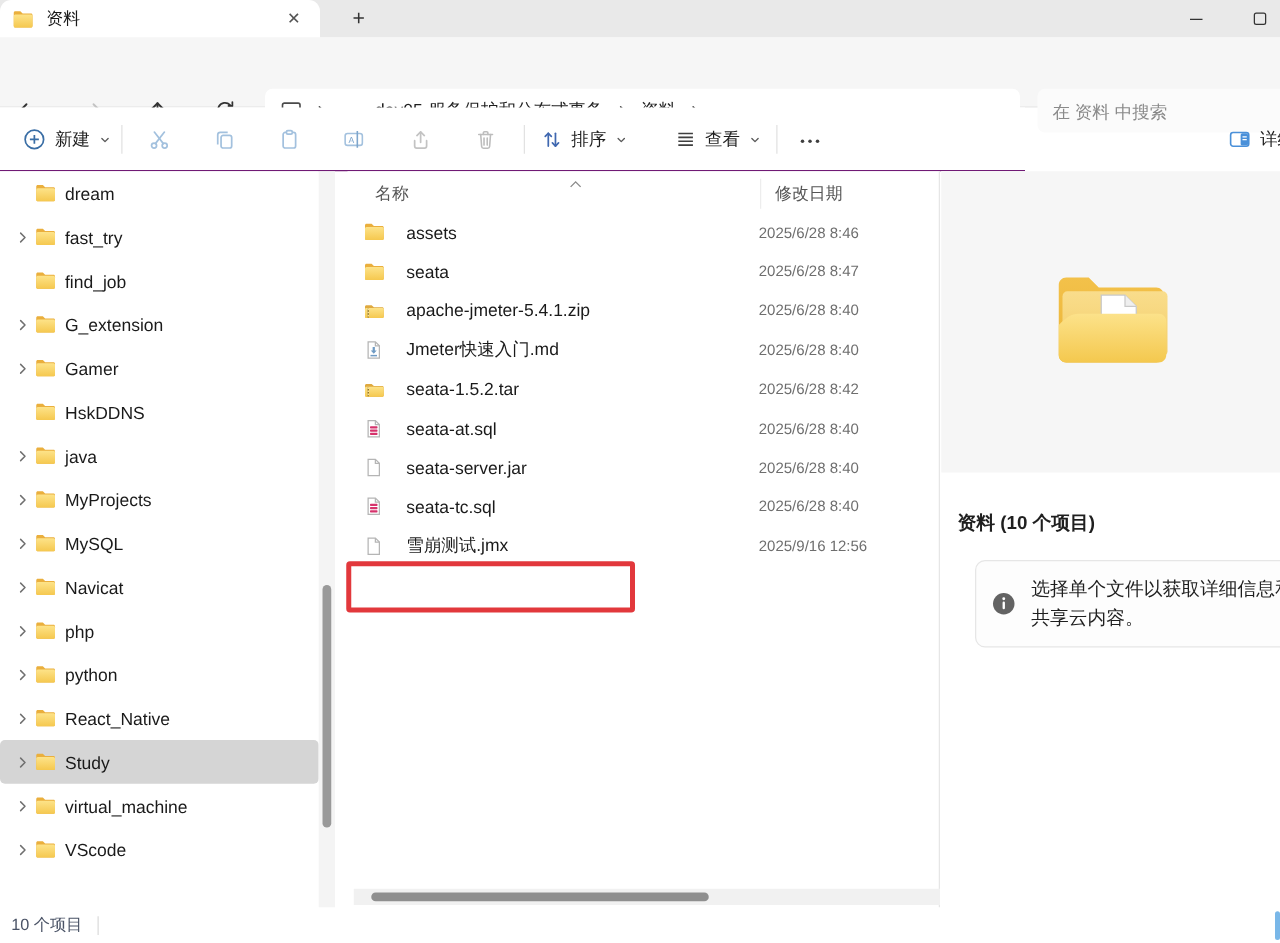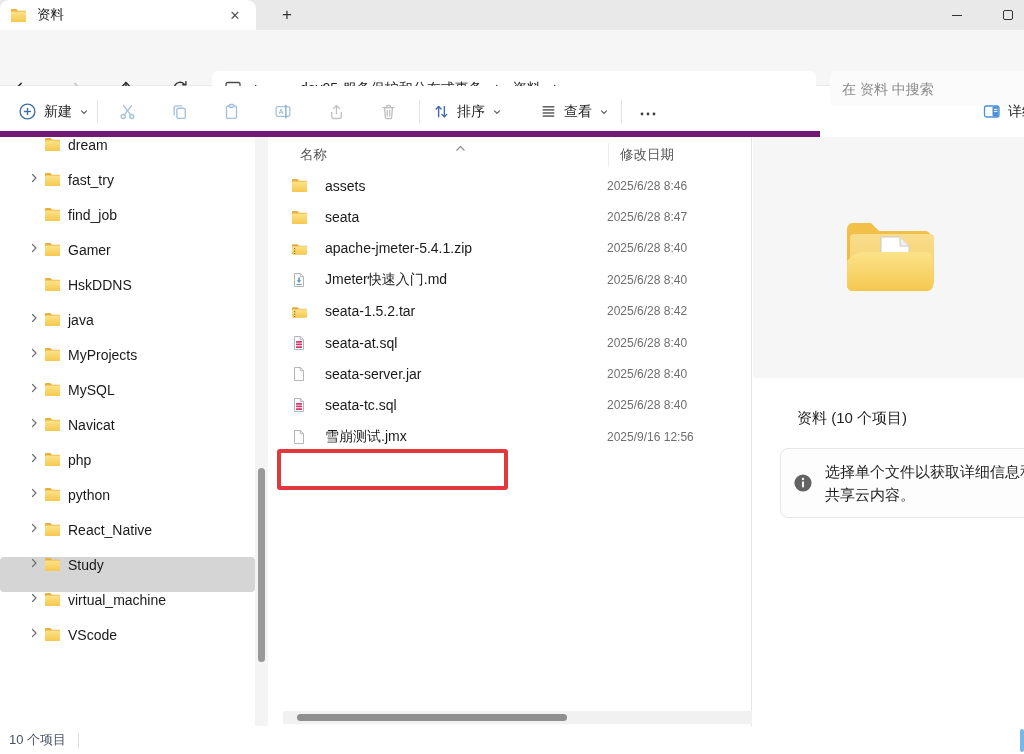--- a/index.html
+++ b/index.html
@@ -27,28 +27,28 @@
               display:flex;align-items:center;padding:0 12px;font-size:14px;color:#1f1f1f}
   .crumb-sep{margin:0 9px;display:flex;align-items:center}
   .crumb-ellipsis{color:#333;font-size:15px;letter-spacing:1px;margin:0 2px}
   .searchbox{position:absolute;left:830px;top:41px;width:216px;height:35px;background:#fbfbfb;border-radius:6px;
              display:flex;align-items:center;padding:0 12px}
   .searchbox input{border:0;outline:0;background:transparent;width:100%;font-size:14px;color:#333;
                    font-family:"Liberation Sans","DejaVu Sans",sans-serif}
   .searchbox input::placeholder{color:#8a8a8a}
 
   
-  .toolbar{position:absolute;left:0;top:86px;width:820px;height:51px;background:#fff;border-bottom:6px solid #701a75}
+  .toolbar{position:absolute;left:0;top:86px;width:820px;height:51px;background:#fff;border-bottom:1px solid #701a75}
   .tb-item{position:absolute;top:0;height:51px;display:flex;align-items:center;gap:7px;font-size:14px;color:#1f1f1f}
   .tb-icon{display:flex;align-items:center;justify-content:center}
   .tb-div{position:absolute;top:14px;width:1px;height:23px;background:#e2e2e2}
 
   
   .sidebar{position:absolute;left:0;top:137px;width:255px;height:589px;overflow:hidden;background:#fff}
-  .tree-item{height:35px;display:flex;align-items:flex-start;padding-left:24px;border-radius:4px}
+  .tree-item{height:35px;display:flex;align-items:center;padding-left:8px;border-radius:4px}
   .tree-item.selected{background:#d5d5d5}
   .tree-chev{width:20px;display:flex;align-items:center;justify-content:center}
   .tree-ficon{width:24px;display:flex;align-items:center}
   .tree-label{font-size:14px;white-space:nowrap}
   .side-scroll-track{position:absolute;left:255px;top:137px;width:13px;height:589px;background:#f4f4f4}
   .side-scroll-thumb{position:absolute;left:258px;top:468px;width:7px;height:194px;background:#999;border-radius:3.5px}
 
   .filepane{position:absolute;left:278px;top:137px;width:474px;height:589px;background:#fff;border-right:1px solid #e6e6e6}
   .col-head{position:absolute;top:5px;height:26px;font-size:13.5px;color:#555;display:flex;align-items:center}
   .col-head.name{left:22px}.col-head.date{left:342px}
@@ -59,21 +59,21 @@
   .file-row.selected{background:#e7f2fc}
   .file-icon{width:26px;display:flex;align-items:center;padding-left:8px}
   .file-name{font-size:14px;margin-left:16px;white-space:nowrap}
   .file-date{position:absolute;left:324px;font-size:12px;color:#6e6e6e;white-space:nowrap}
   .annotation-box{position:absolute;left:277px;top:449px;width:231px;height:41px;border:4px solid #e2383c;border-radius:3px;pointer-events:none;z-index:6}
   .h-scroll-track{position:absolute;left:283px;top:711px;width:469px;height:13px;background:#f1f1f1}
   .h-scroll-thumb{position:absolute;left:297px;top:714px;width:270px;height:7px;background:#8f8f8f;border-radius:3.5px}
 
   .detailspane{position:absolute;left:753px;top:137px;width:271px;height:589px;background:#fff}
   .preview{position:absolute;left:0;top:0;width:271px;height:241px;background:#f6f6f6;display:flex;align-items:center;justify-content:center}
-  .dp-title{position:absolute;left:44px;top:272px;font-size:15px;font-weight:400;color:#1f1f1f;white-space:nowrap}
+  .dp-title{position:absolute;left:13px;top:272px;font-size:15px;font-weight:700;color:#1f1f1f;white-space:nowrap}
   .dp-card{position:absolute;left:27px;top:311px;width:290px;height:70px;border:1px solid #e6e6e6;border-radius:8px;
            background:#fdfdfd;display:flex;align-items:center;padding:0 12px;gap:12px}
   .dp-card-text{font-size:15px;line-height:1.55;color:#1f1f1f;width:218px}
 
   
   .statusbar{position:absolute;left:0;top:726px;width:1024px;height:28px;background:#fff;display:flex;align-items:center;padding-left:9px}
   .status-count{font-size:13px;color:#4a5366}
   .status-div{width:1px;height:15px;background:#dcdcdc;margin-left:12px}
   .corner-sliver{position:absolute;right:0;bottom:2px;width:4px;height:23px;background:#79b7e8;border-radius:2px}
 </style>
@@ -334,20 +334,34 @@
     </div>
     <div class="tree-item">
       <span class="tree-chev"></span>
       <span class="tree-ficon">
         <svg width="17" height="15" viewBox="0 0 17 15">
           <path d="M1 2.2C1 1.5 1.5 1 2.2 1h4.1l1.8 1.8h6.7c.7 0 1.2.5 1.2 1.2v8.8c0 .7-.5 1.2-1.2 1.2H2.2C1.5 14 1 13.5 1 12.8Z" fill="#eaaf3d"></path>
           <rect x="1" y="3.6" width="15" height="10.4" rx="1.2" fill="url(#gA)"></rect>
         </svg>
       </span>
       <span class="tree-label">find_job</span>
+    </div>
+    <div class="tree-item">
+      <span class="tree-chev">
+        <svg width="12" height="12" viewBox="0 0 12 12">
+          <path d="M4.5 2.5 8 6l-3.5 3.5" fill="none" stroke="#707070" stroke-width="1.2" stroke-linecap="round" stroke-linejoin="round"></path>
+        </svg>
+      </span>
+      <span class="tree-ficon">
+        <svg width="17" height="15" viewBox="0 0 17 15">
+          <path d="M1 2.2C1 1.5 1.5 1 2.2 1h4.1l1.8 1.8h6.7c.7 0 1.2.5 1.2 1.2v8.8c0 .7-.5 1.2-1.2 1.2H2.2C1.5 14 1 13.5 1 12.8Z" fill="#eaaf3d"></path>
+          <rect x="1" y="3.6" width="15" height="10.4" rx="1.2" fill="url(#gA)"></rect>
+        </svg>
+      </span>
+      <span class="tree-label">G_extension</span>
     </div>
     <div class="tree-item">
       <span class="tree-chev">
         <svg width="12" height="12" viewBox="0 0 12 12">
           <path d="M4.5 2.5 8 6l-3.5 3.5" fill="none" stroke="#707070" stroke-width="1.2" stroke-linecap="round" stroke-linejoin="round"></path>
         </svg>
       </span>
       <span class="tree-ficon">
         <svg width="17" height="15" viewBox="0 0 17 15">
           <path d="M1 2.2C1 1.5 1.5 1 2.2 1h4.1l1.8 1.8h6.7c.7 0 1.2.5 1.2 1.2v8.8c0 .7-.5 1.2-1.2 1.2H2.2C1.5 14 1 13.5 1 12.8Z" fill="#eaaf3d"></path>

